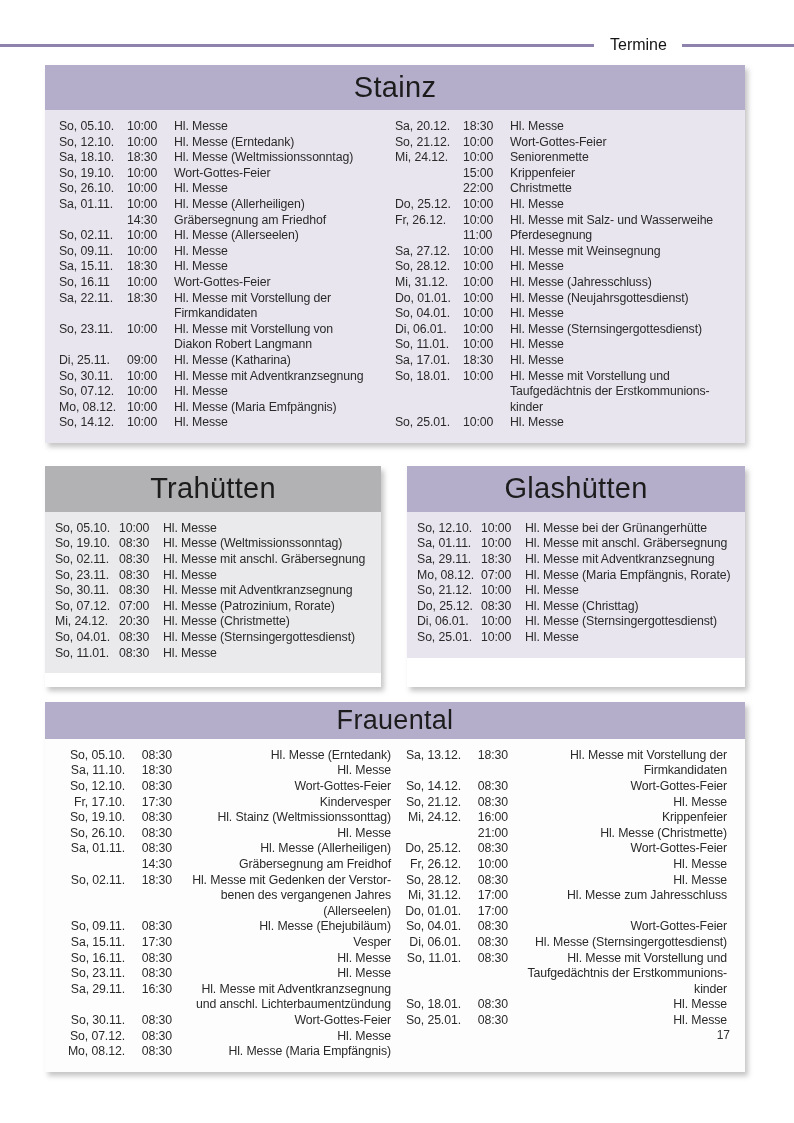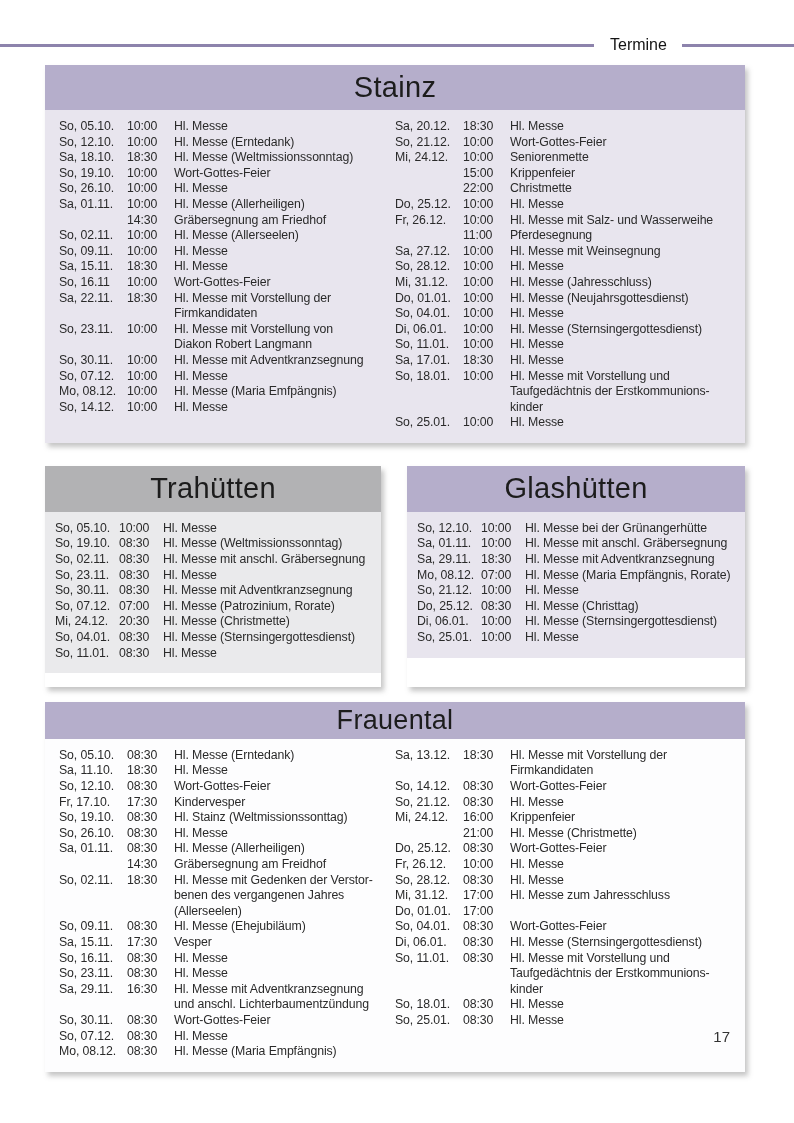--- a/index.html
+++ b/index.html
@@ -44,29 +44,29 @@
   .stainz .box-header { height:45px; }
 
   .middle-row { display:flex; gap:26px; margin:23px 0 0 45px; width:700px; }
   .box-middle { margin-left:0; min-height:221px; }
   .trahuetten { width:348px; }
   .glashuetten { width:350px; }
   .box-middle .box-header { height:46px; }
   .box-middle .box-body { padding:9px 10px 12px 10px; }
   .box-middle .row { grid-template-columns:62px 42px 1fr; }
 
-  .frauental { margin-top:15px; }
+  .frauental { margin-top:15px;text-align:right; }
   .frauental .box-header { height:37px; }
   .frauental .box-title { font-size:27px; }
 
   .page-number {
     position:absolute;
     top:1028px;
     right:64px;
-    font-size:15px;
+    font-size:12px;
     color:#333;
   }
 </style>
 </head>
 <body>
 
 <div class="page">
 
   <header class="page-header">
     <div class="rule rule-left"></div>
@@ -139,20 +139,25 @@
             <span class="row-date">Sa, 22.11.</span>
             <span class="row-time">18:30</span>
             <span class="row-event">Hl. Messe mit Vorstellung der
 Firmkandidaten</span>
           </div>
           <div class="row">
             <span class="row-date">So, 23.11.</span>
             <span class="row-time">10:00</span>
             <span class="row-event">Hl. Messe mit Vorstellung von
 Diakon Robert Langmann</span>
+          </div>
+          <div class="row">
+            <span class="row-date">Di, 25.11.</span>
+            <span class="row-time">09:00</span>
+            <span class="row-event">Hl. Messe (Katharina)</span>
           </div>
           <div class="row">
             <span class="row-date">So, 30.11.</span>
             <span class="row-time">10:00</span>
             <span class="row-event">Hl. Messe mit Adventkranzsegnung</span>
           </div>
           <div class="row">
             <span class="row-date">So, 07.12.</span>
             <span class="row-time">10:00</span>
             <span class="row-event">Hl. Messe</span>

